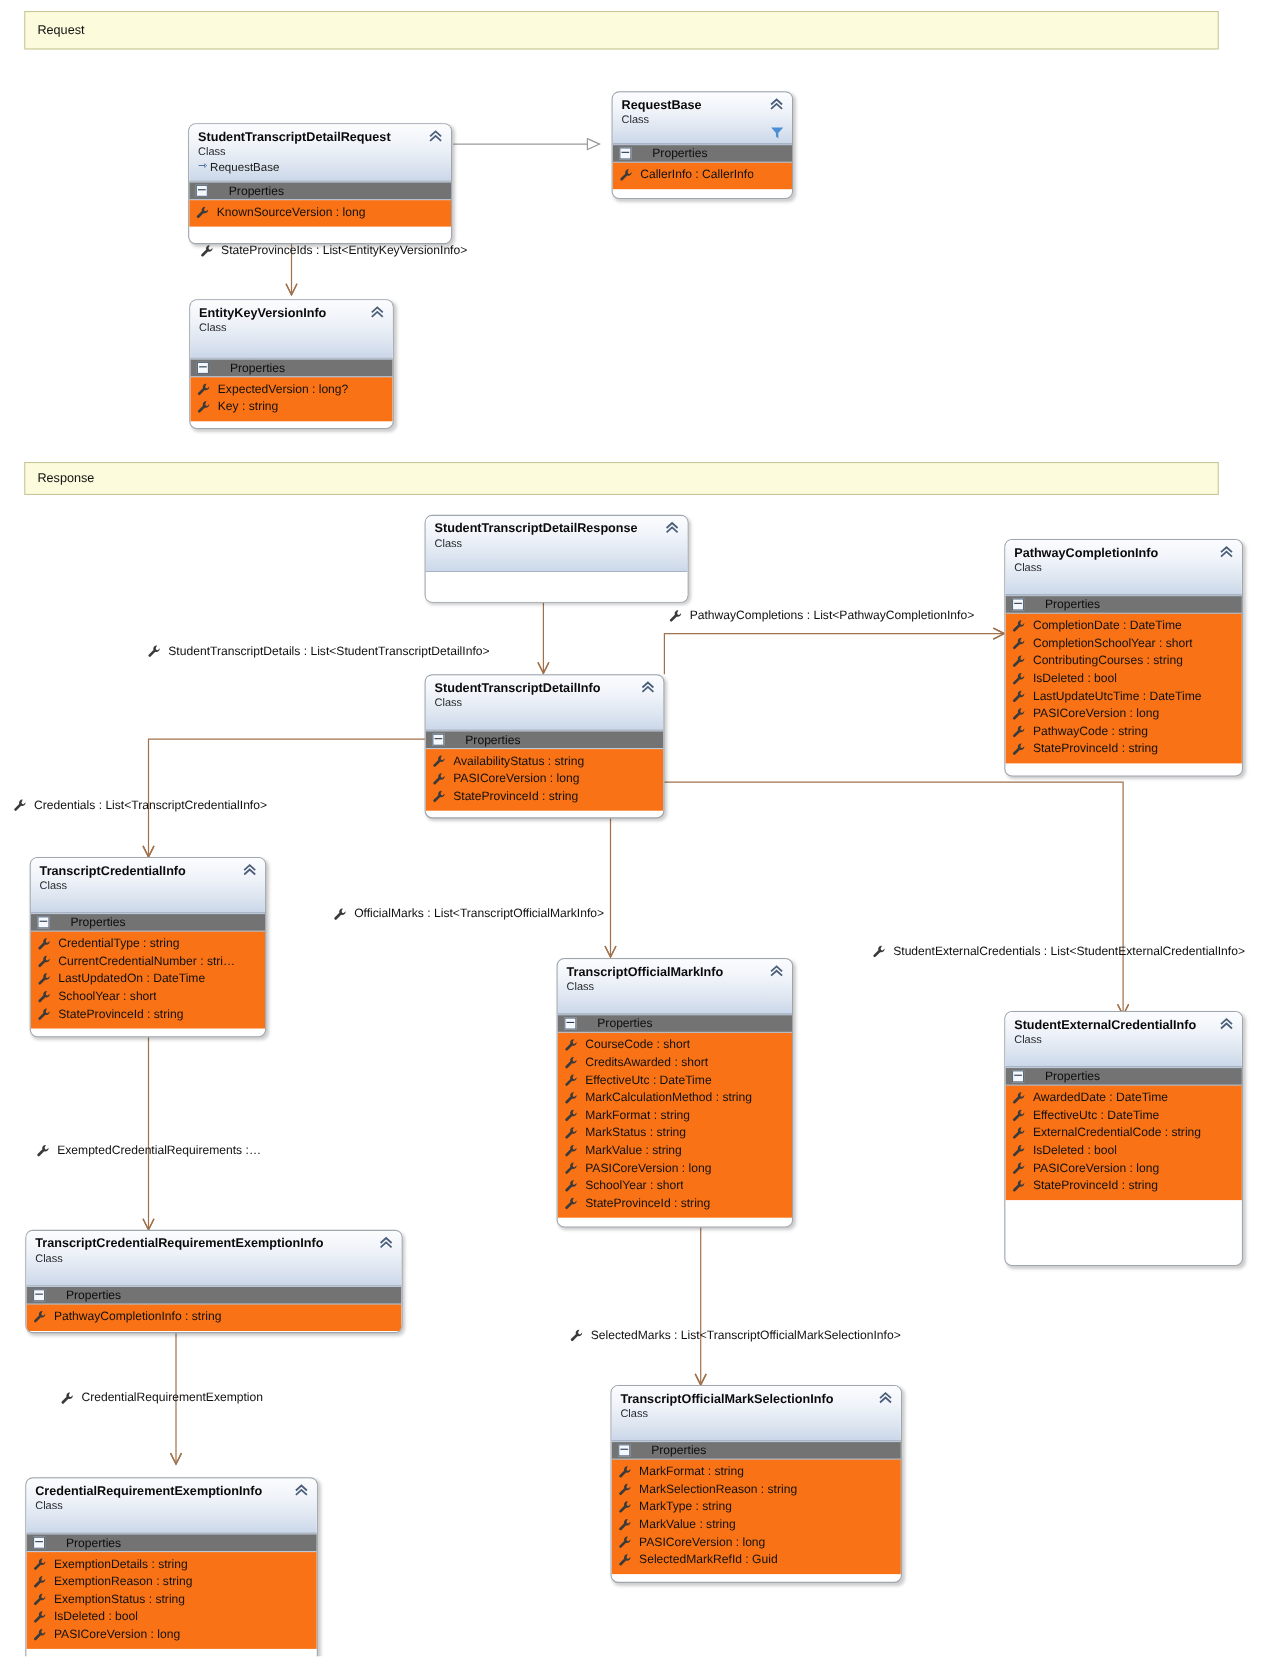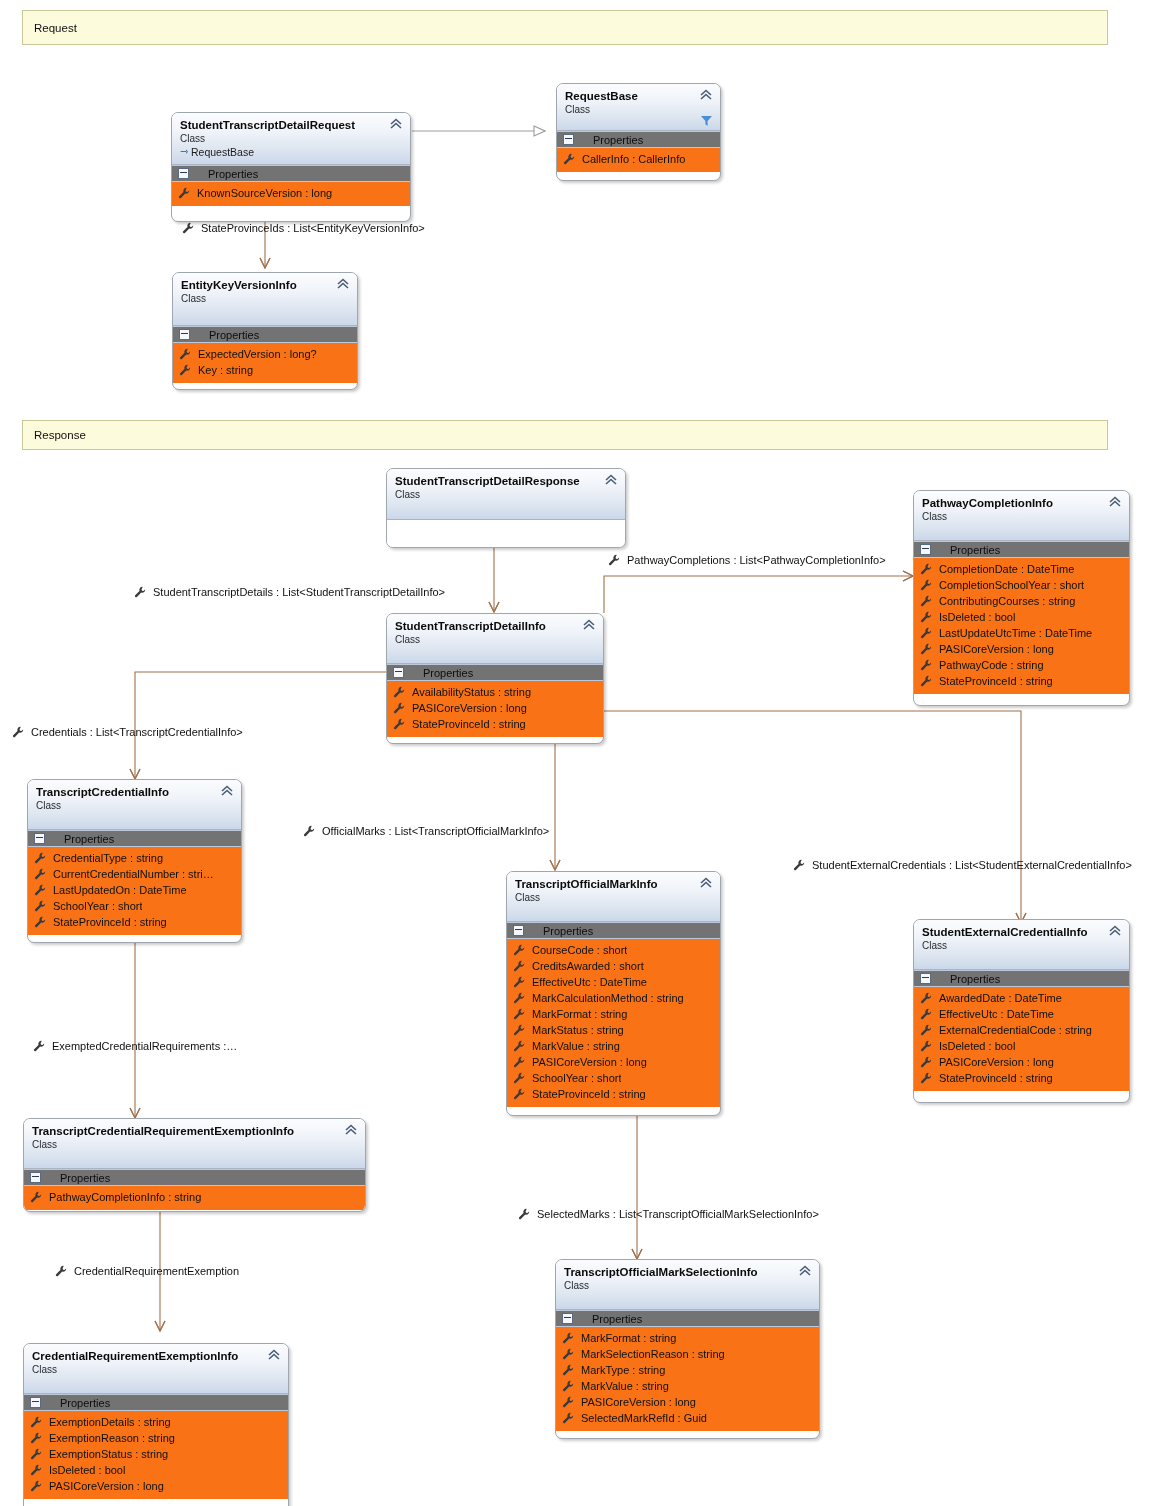--- a/index.html
+++ b/index.html
@@ -572,21 +572,21 @@
         </div>
       <div class="prop">
           <svg class="wrench" viewBox="0 0 16 16">
             <path d="M11.6 1.2a4 4 0 0 0-4.3 5.3L1.6 12.2a1.4 1.4 0 0 0 0 2l.3.3a1.4 1.4 0 0 0 2 0l5.7-5.7a4 4 0 0 0 5.3-4.3l-2.3 2.3-2-.5-.5-2z" fill="#3a3a3a"></path>
           </svg>
           <span class="ptxt">StateProvinceId : string</span>
         </div>
     </div>
   </div>
 
-  <div class="cls" style="left:913px;top:919px;width:217px;height:184px;">
+  <div class="cls" style="left:913px;top:919px;width:217px;height:232px;">
     <div class="cls-head" style="padding-bottom:17px;">
       <div class="cls-title">StudentExternalCredentialInfo</div>
       <div class="cls-kind">Class</div>
       <svg class="chev" viewBox="0 0 14 12">
         <path d="M2,6 L7,1.5 L12,6 M2,10 L7,5.5 L12,10" fill="none" stroke="#4A5E78" stroke-width="1.6"></path>
       </svg>
     </div>
     <div class="cls-sec">
       <span class="pmbox"></span>
       <span>Properties</span>

